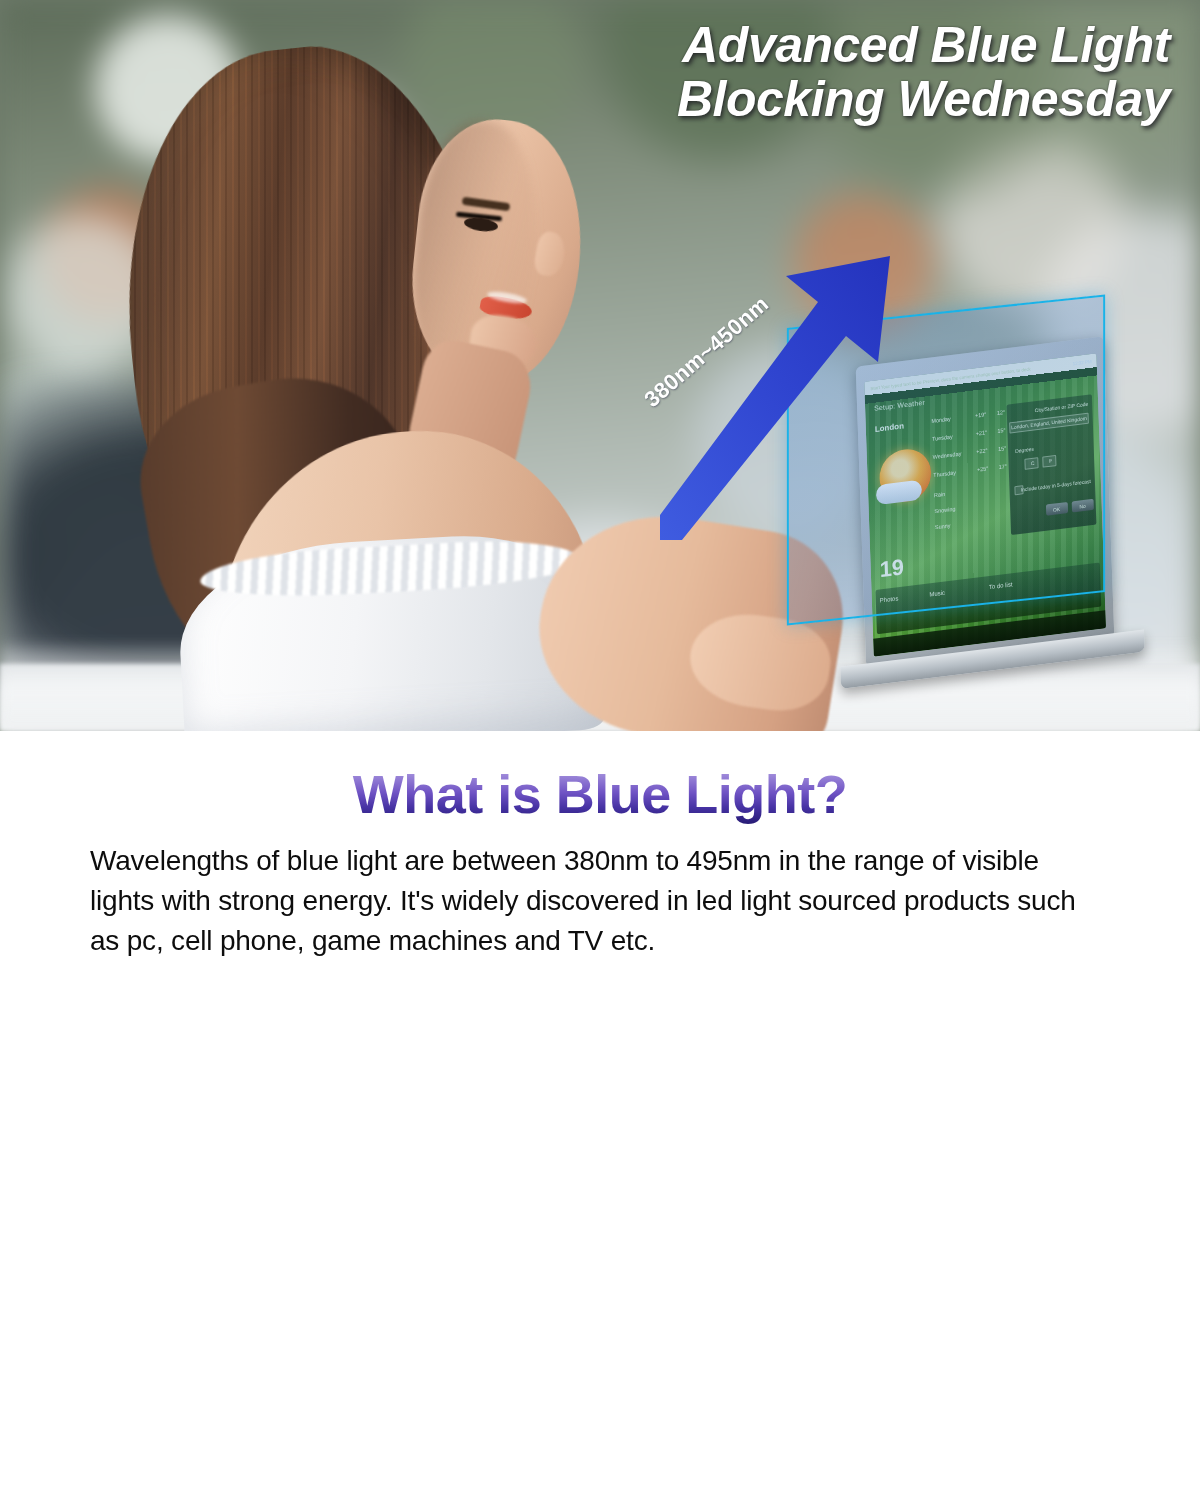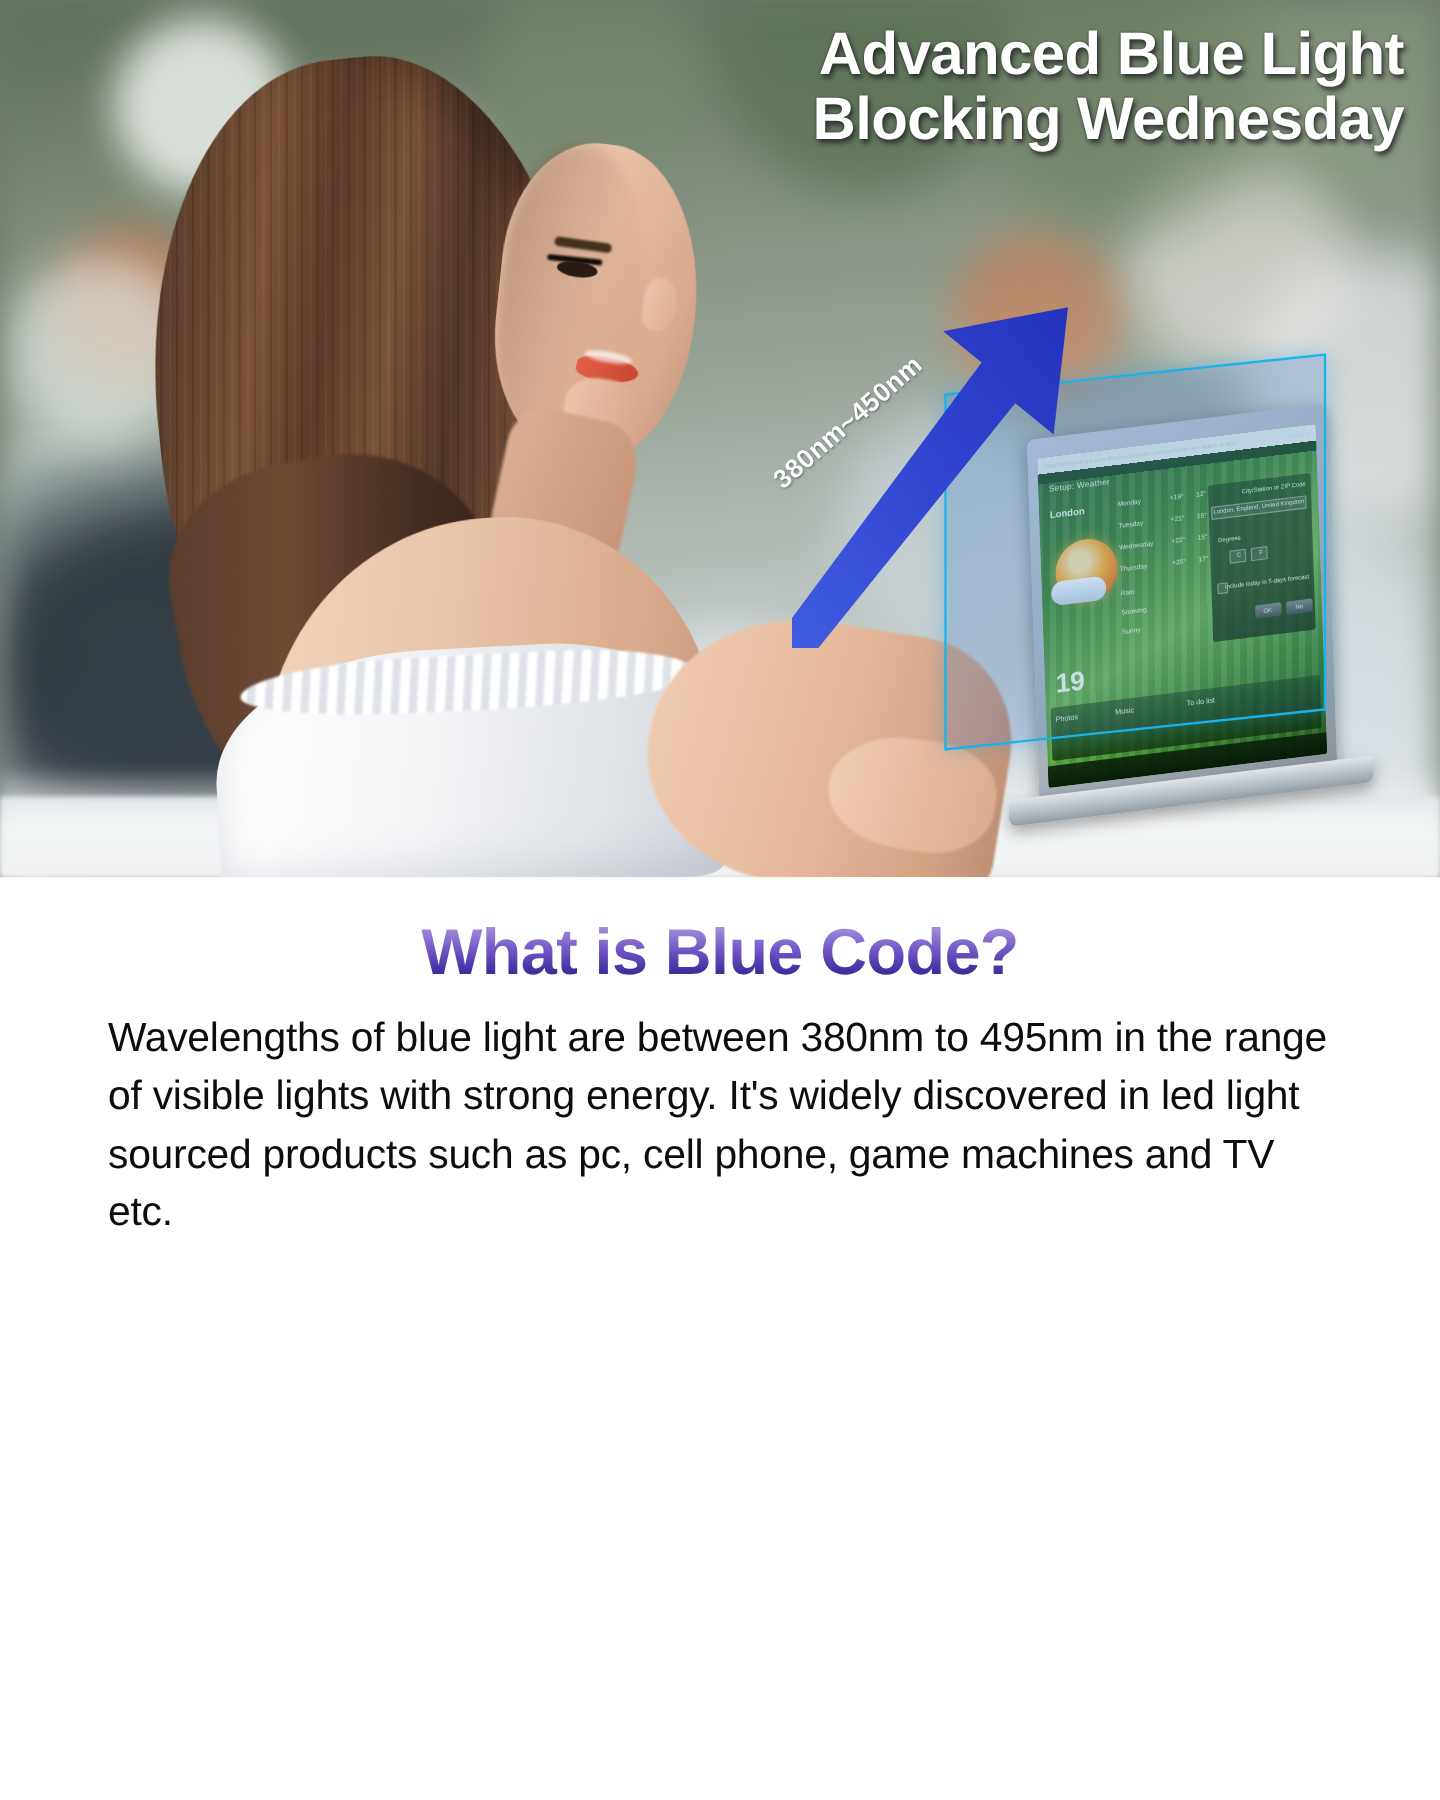--- a/index.html
+++ b/index.html
@@ -196,36 +196,36 @@
   .arrow-label{
     position:absolute; left:648px; top:390px;
     font-size:22px; font-weight:bold; color:#ffffff; white-space:nowrap;
     transform:rotate(-41deg); transform-origin:left center;
     text-shadow:0 1px 2px rgba(0,0,40,.45); letter-spacing:.3px;
   }
 
   
   .headline{
     position:absolute; right:30px; top:18px; text-align:right;
-    font-size:50px; line-height:1.08; font-weight:bold; 
+    font-size:50px; line-height:1.08; font-weight:bold; font-style:italic;
     color:#ffffff; letter-spacing:-.5px;
     text-shadow: 2px 3px 4px rgba(30,30,35,.75), 0 0 2px rgba(0,0,0,.5);
   }
 
   
   .whitesec{ position:absolute; left:0; top:731px; width:1200px; height:769px; background:#fff; }
   .h2{
     position:absolute; left:0; right:0; top:32px; text-align:center;
     font-size:54px; font-weight:bold; letter-spacing:-.5px;
     background:linear-gradient(180deg,#c3b3e4 0%,#9b86d8 20%,#6f53c4 48%,#4632a3 72%,#251a72 100%);
     -webkit-background-clip:text; background-clip:text; color:transparent;
   }
   .body-copy{
     position:absolute; left:90px; top:110px; width:1020px;
-    font-size:34px; line-height:1.42; color:#0d0d0d; letter-spacing:-.2px;
+    font-size:28px; line-height:1.42; color:#0d0d0d; letter-spacing:-.2px;
   }
 </style>
 </head>
 <body>
 
 <section class="hero">
   <div class="hero-photo">
     <div class="bokeh"></div>
     <div class="bokeh-dark"></div>
     <div class="table"></div>
@@ -324,16 +324,16 @@
     <div class="arrow-label">380nm~450nm</div>
   </div>
 
   <h1 class="headline">
     <span>Advanced Blue Light</span><br>
     <span>Blocking Wednesday</span>
   </h1>
 </section>
 
 <section class="whitesec">
-  <h2 class="h2">What is Blue Code?</h2>
+  <h2 class="h2">What is Blue Light?</h2>
   <p class="body-copy">Wavelengths of blue light are between 380nm to 495nm in the range of visible lights with strong energy. It's widely discovered in led light sourced products such as pc, cell phone, game machines and TV etc.</p>
 
 </section>
 
 </body></html>

